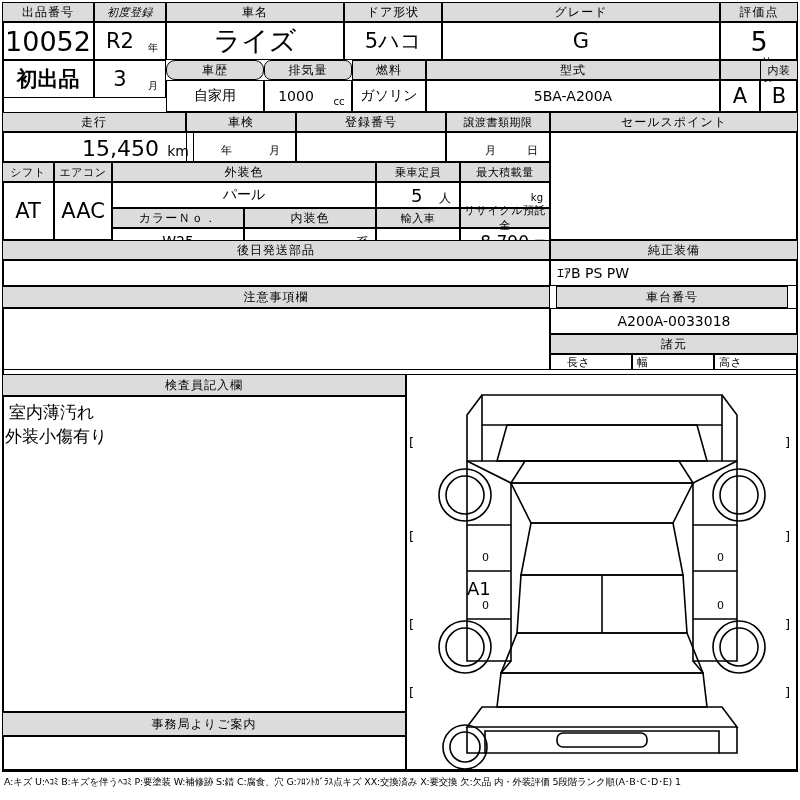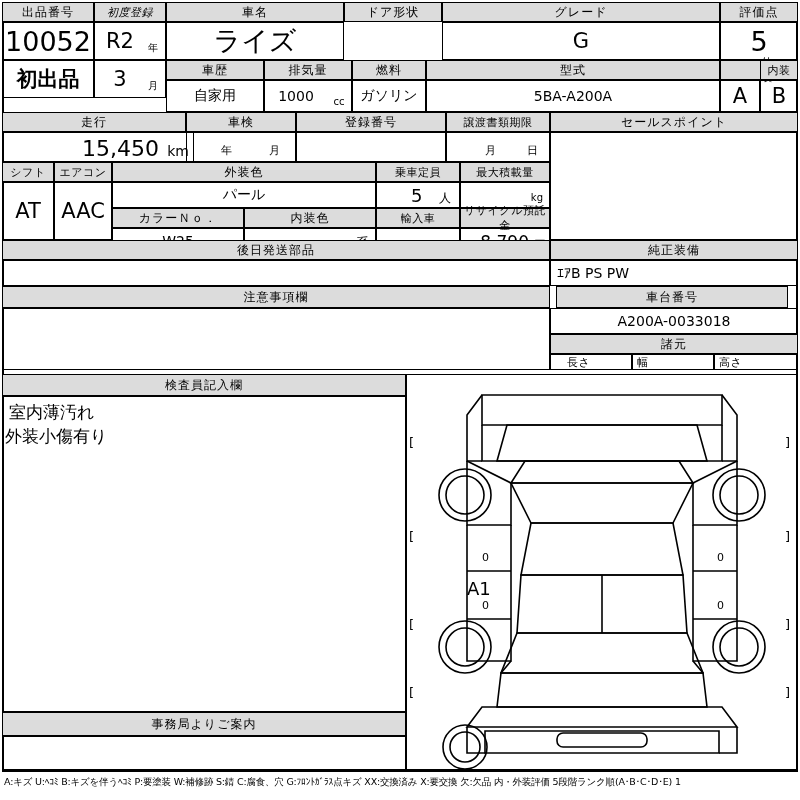--- a/index.html
+++ b/index.html
@@ -43,31 +43,32 @@
   </div>
   <div class="box" style="left:94px;top:60px;width:72px;height:38px;">
     <div class="c val-l" style="position:absolute;left:2px;top:2px;width:46px;height:32px;">3</div>
     <div class="c sub" style="position:absolute;left:48px;top:16px;width:20px;height:18px;">月</div>
   </div>
 
   <div class="box hdr c lbl" style="left:166px;top:2px;width:178px;height:20px;">車名</div>
   <div class="box c val-xl" style="left:166px;top:22px;width:178px;height:38px;">ライズ</div>
 
   <div class="box hdr c lbl" style="left:344px;top:2px;width:98px;height:20px;">ドア形状</div>
+  <div class="box c val-l" style="left:344px;top:22px;width:98px;height:38px;">5ハコ</div>
 
   <div class="box hdr c lbl" style="left:442px;top:2px;width:278px;height:20px;">グレード</div>
   <div class="box c val-l" style="left:442px;top:22px;width:278px;height:38px;">G</div>
 
   <div class="box hdr c lbl" style="left:720px;top:2px;width:78px;height:20px;">評価点</div>
   <div class="box c val-xl" style="left:720px;top:22px;width:78px;height:38px;">5</div>
 
-  <div class="box hdr c lbl" style="left:166px;top:60px;width:98px;height:20px;">車歴</div>
+  <div class="box hdr c lbl" style="left:166px;top:60px;width:98px;height:20px;border-radius:9px;">車歴</div>
   <div class="box c val-m" style="left:166px;top:80px;width:98px;height:32px;">自家用</div>
 
-  <div class="box hdr c lbl" style="left:264px;top:60px;width:88px;height:20px;">排気量</div>
+  <div class="box hdr c lbl" style="left:264px;top:60px;width:88px;height:20px;border-radius:7px;">排気量</div>
   <div class="box" style="left:264px;top:80px;width:88px;height:32px;">
     <div class="c val-m" style="position:absolute;left:0px;top:2px;width:62px;height:26px;">1000</div>
     <div class="c sub" style="position:absolute;left:62px;top:12px;width:24px;height:16px;">cc</div>
   </div>
 
   <div class="box hdr c lbl" style="left:352px;top:60px;width:74px;height:20px;">燃料</div>
   <div class="box c val-s" style="left:352px;top:80px;width:74px;height:32px;">ガソリン</div>
 
   <div class="box hdr c lbl" style="left:426px;top:60px;width:294px;height:20px;">型式</div>
   <div class="box c val-m" style="left:426px;top:80px;width:294px;height:32px;">5BA-A200A</div>

